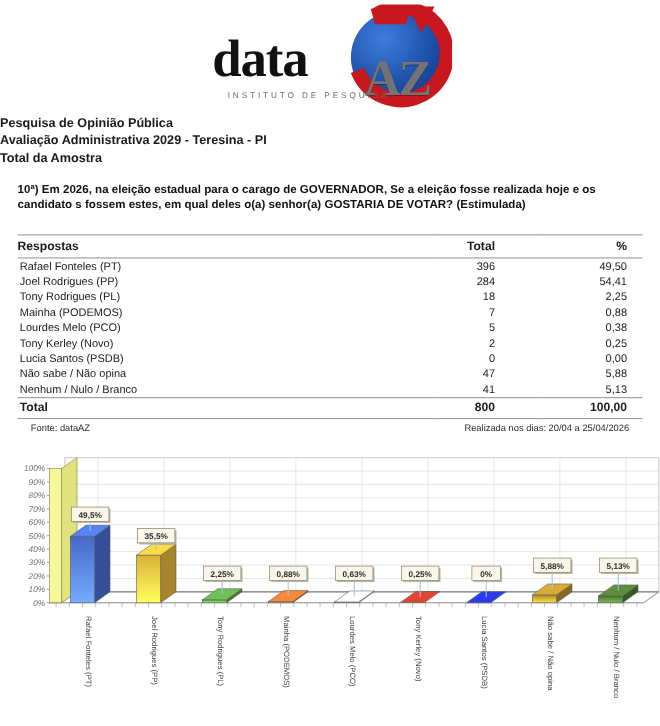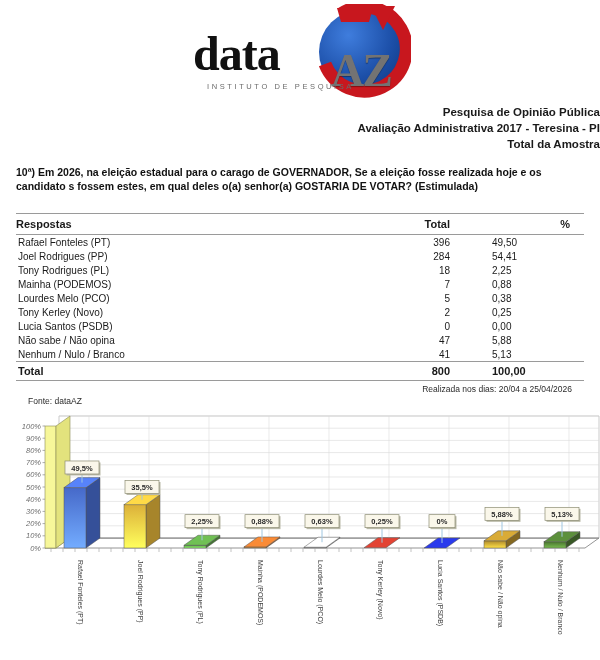--- a/index.html
+++ b/index.html
@@ -62,21 +62,21 @@
     position: absolute;
     left: 10px; top: 76px;
     font-size: 7.5px;
     letter-spacing: 2.6px;
     color: #6b6b6b;
     font-weight: 400;
     padding-left: 10px;
   }
 
   
-  .titles { text-align: right; margin-top: 2px; }
+  .titles { text-align: left; margin-top: 2px; }
   .titles div {
     font-size: 11.5px;
     font-weight: 700;
     color: #1a1a1a;
     line-height: 16px;
   }
 
   
   .question {
     margin: 14px 16px 0 16px;
@@ -102,37 +102,37 @@
     padding-bottom: 4px;
     border-bottom: 1.3px solid #9a9a9a;
     border-top: 1.3px solid #9a9a9a;
     padding-top: 4px;
   }
   .tbl thead th.c-resp { text-align: left; }
   .tbl thead th.c-tot  { text-align: right; width: 95px; padding-right: 42px;}
   .tbl thead th.c-pct  { text-align: right; width: 92px; padding-right: 14px;}
   .tbl tbody td.c-resp { text-align: left; padding-left: 2px; }
   .tbl tbody td.c-tot  { text-align: right; padding-right: 42px; }
-  .tbl tbody td.c-pct  { text-align: left; padding-right: 14px; }
+  .tbl tbody td.c-pct  { text-align: right; padding-right: 14px; }
   .tbl tr.total-row td {
     font-weight: 700;
     font-size: 11px;
     border-top: 1.1px solid #9a9a9a;
     border-bottom: 1.1px solid #9a9a9a;
     padding-top: 3px; padding-bottom: 3px;
   }
   .foot-row {
     width: 568px;
     margin: 3px 16px 0 16px;
     display: flex;
     justify-content: space-between;
     font-size: 8.5px;
     color: #2a2a2a;
   }
-  .foot-row .left  { padding-left: 12px; margin-top: 12px; }
+  .foot-row .left  { padding-left: 12px; }
   .foot-row .right { padding-right: 12px; }
 
   
   .chart-wrap {
     position: absolute;
     left: 0; top: 408px;
     width: 516px; height: 250px;
   }
   .chart-svg { display: block; }
   .ytick {
@@ -165,21 +165,21 @@
       <path d="M26 4 L62 4 L58 18 L30 18 Z" fill="#c8171e"></path>
     </svg>
     <div class="logo-data">data</div>
     <div class="logo-az">AZ</div>
     <div class="logo-sub">INSTITUTO DE PESQUISA</div>
   </div>
 </div>
 
 <div class="titles">
   <div>Pesquisa de Opinião Pública</div>
-  <div>Avaliação Administrativa 2017 - Teresina - PI</div>
+  <div>Avaliação Administrativa 2029 - Teresina - PI</div>
   <div>Total da Amostra</div>
 </div>
 
 <div class="question">10ª) Em 2026, na eleição estadual para o carago de GOVERNADOR, Se a eleição fosse realizada hoje e os candidato s fossem estes, em qual deles o(a) senhor(a) GOSTARIA DE VOTAR? (Estimulada)</div>
 
 <table class="tbl">
   <thead>
     <tr>
       <th class="c-resp">Respostas</th>
       <th class="c-tot">Total</th>

